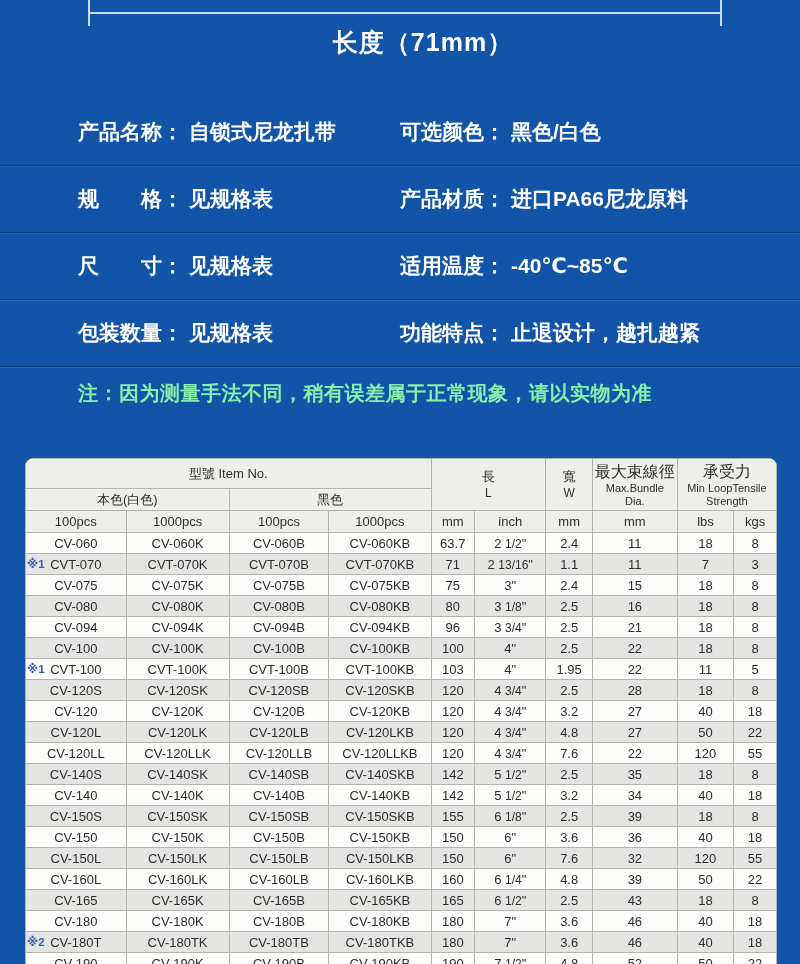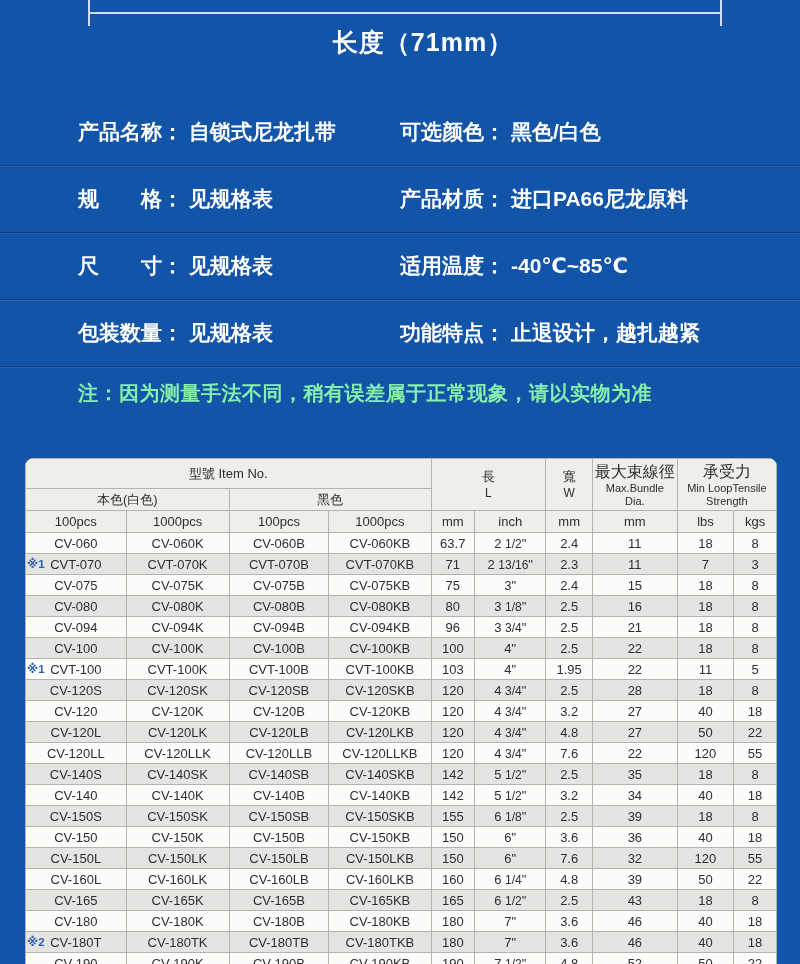--- a/index.html
+++ b/index.html
@@ -209,21 +209,21 @@
             <td>18</td>
             <td>8</td>
           </tr>
           <tr class="alt">
             <td class="model-cell"><span class="marker">※1</span><span>CVT-070</span></td>
             <td>CVT-070K</td>
             <td>CVT-070B</td>
             <td>CVT-070KB</td>
             <td>71</td>
             <td>2 <small>13/16</small>"</td>
-            <td>2.3</td>
+            <td>1.1</td>
             <td>11</td>
             <td>7</td>
             <td>3</td>
           </tr>
           <tr class="norm">
             <td class="model-cell"><span>CV-075</span></td>
             <td>CV-075K</td>
             <td>CV-075B</td>
             <td>CV-075KB</td>
             <td>75</td>

